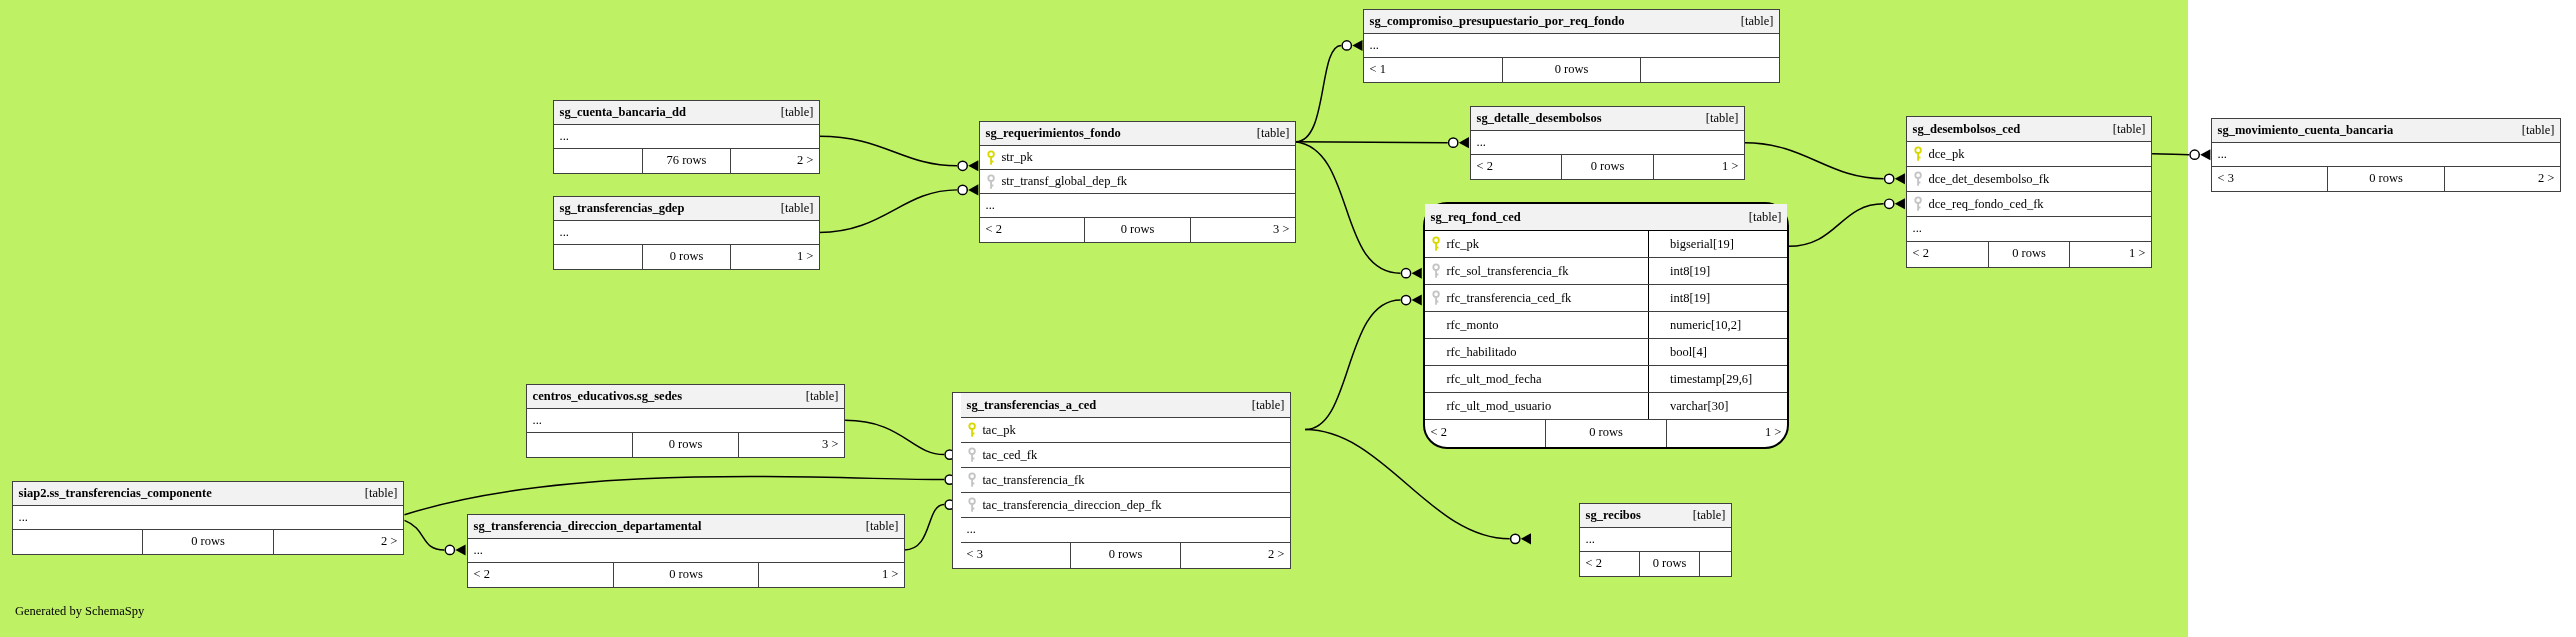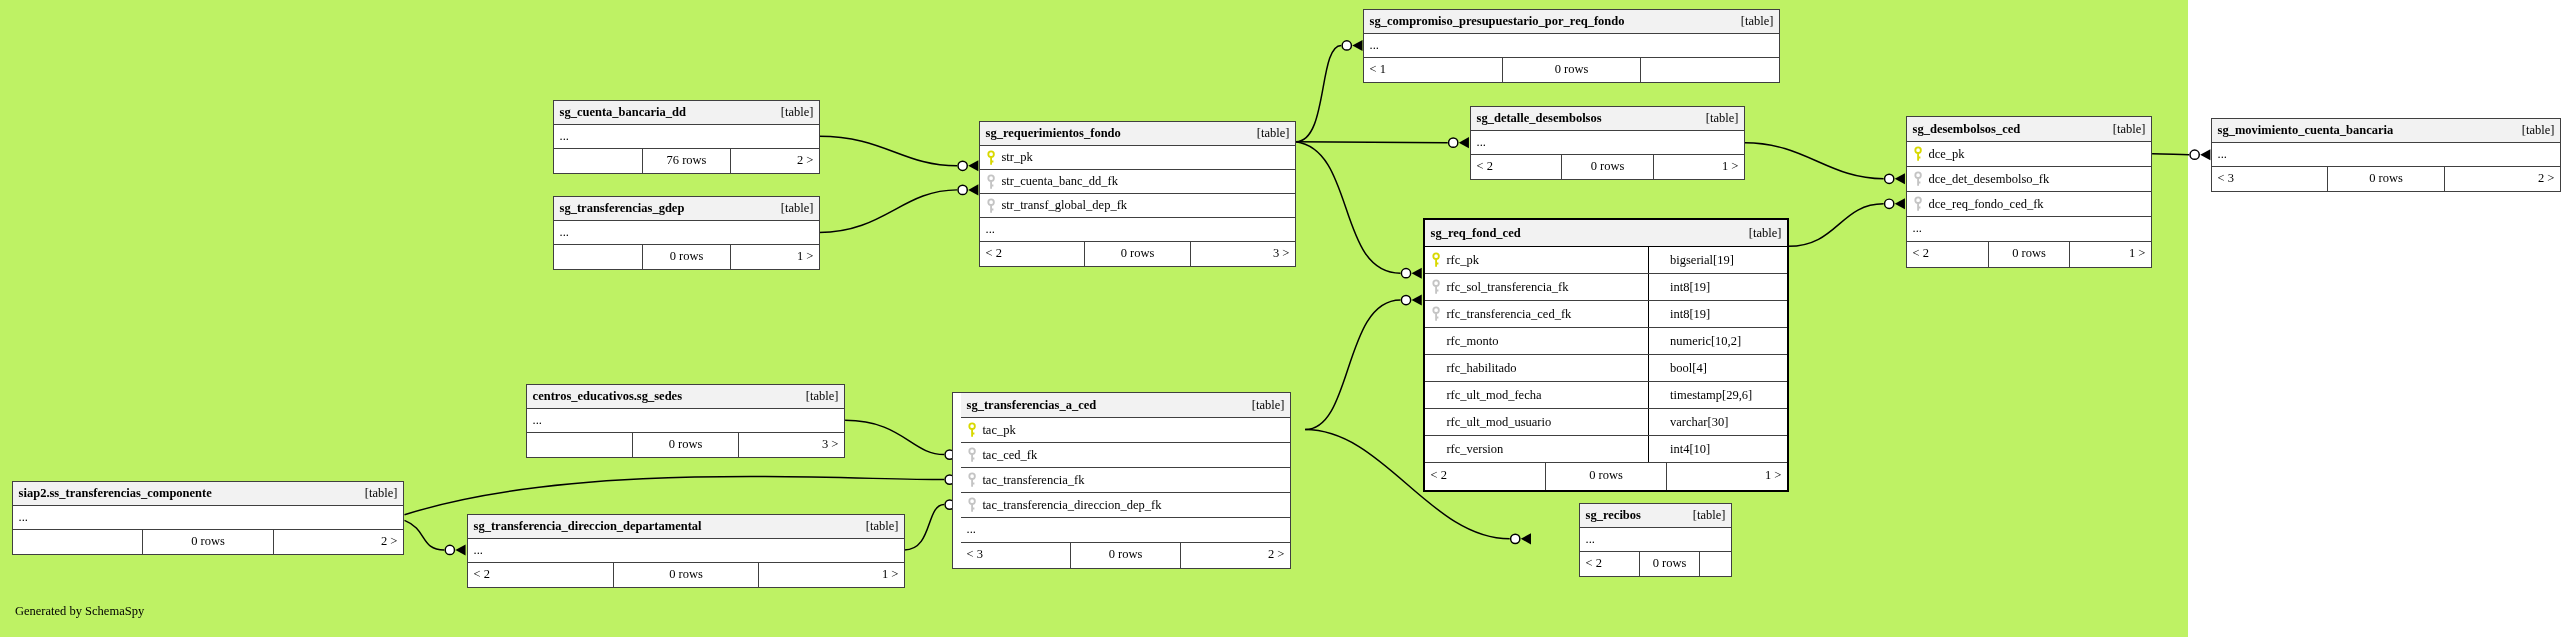--- a/index.html
+++ b/index.html
@@ -175,27 +175,20 @@
           <circle cx="5.5" cy="4.5" r="3" fill="none" stroke="currentColor" stroke-width="2"></circle>
           <path d="M5.5 7.5 V16 M5.5 12.5 H8" stroke="currentColor" stroke-width="2" fill="none"></path>
         </svg>
       <span class="cname">str_pk</span>
     </div>
     <div class="crow">
       <svg class="key fk-key" width="10.2" height="15.7" viewBox="0 0 11 17">
           <circle cx="5.5" cy="4.5" r="3" fill="none" stroke="currentColor" stroke-width="2"></circle>
           <path d="M5.5 7.5 V16 M5.5 12.5 H8" stroke="currentColor" stroke-width="2" fill="none"></path>
         </svg>
-      <span class="cname">str_cuenta_banc_dd_fk</span>
-    </div>
-    <div class="crow">
-      <svg class="key fk-key" width="10.2" height="15.7" viewBox="0 0 11 17">
-          <circle cx="5.5" cy="4.5" r="3" fill="none" stroke="currentColor" stroke-width="2"></circle>
-          <path d="M5.5 7.5 V16 M5.5 12.5 H8" stroke="currentColor" stroke-width="2" fill="none"></path>
-        </svg>
       <span class="cname">str_transf_global_dep_fk</span>
     </div>
     <div class="dots">...</div>
     <div class="foot">
       <span class="fl">&lt; 2</span>
       <span class="fc">0 rows</span>
       <span class="fr">3 &gt;</span>
     </div>
   </div>
 
@@ -252,21 +245,21 @@
       <span class="ttag">[table]</span>
     </div>
     <div class="dots">...</div>
     <div class="foot">
       <span class="fl">&lt; 3</span>
       <span class="fc">0 rows</span>
       <span class="fr">2 &gt;</span>
     </div>
   </div>
 
-  <div class="tbl main" style="left:1423px;top:218px;width:366px;">
+  <div class="tbl main" style="left:1423px;top:202px;width:366px;border-radius:24px;">
     <div class="hdr">
       <span class="tname">sg_req_fond_ced</span>
       <span class="ttag">[table]</span>
     </div>
     <div class="crow pk">
       <svg class="key pk-key" width="10.2" height="15.7" viewBox="0 0 11 17">
           <circle cx="5.5" cy="4.5" r="3" fill="none" stroke="currentColor" stroke-width="2"></circle>
           <path d="M5.5 7.5 V16 M5.5 12.5 H8" stroke="currentColor" stroke-width="2" fill="none"></path>
         </svg>
       <span class="cname">rfc_pk</span>
@@ -301,25 +294,20 @@
     <div class="crow">
       <span class="keyspace"></span>
       <span class="cname">rfc_ult_mod_fecha</span>
       <span class="ctype">timestamp[29,6]</span>
     </div>
     <div class="crow">
       <span class="keyspace"></span>
       <span class="cname">rfc_ult_mod_usuario</span>
       <span class="ctype">varchar[30]</span>
     </div>
-    <div class="crow">
-      <span class="keyspace"></span>
-      <span class="cname">rfc_version</span>
-      <span class="ctype">int4[10]</span>
-    </div>
     <div class="foot">
       <span class="fl">&lt; 2</span>
       <span class="fc">0 rows</span>
       <span class="fr">1 &gt;</span>
     </div>
   </div>
 
   <div class="tbl" style="left:526px;top:384px;width:319px;">
     <div class="hdr">
       <span class="tname">centros_educativos.sg_sedes</span>

